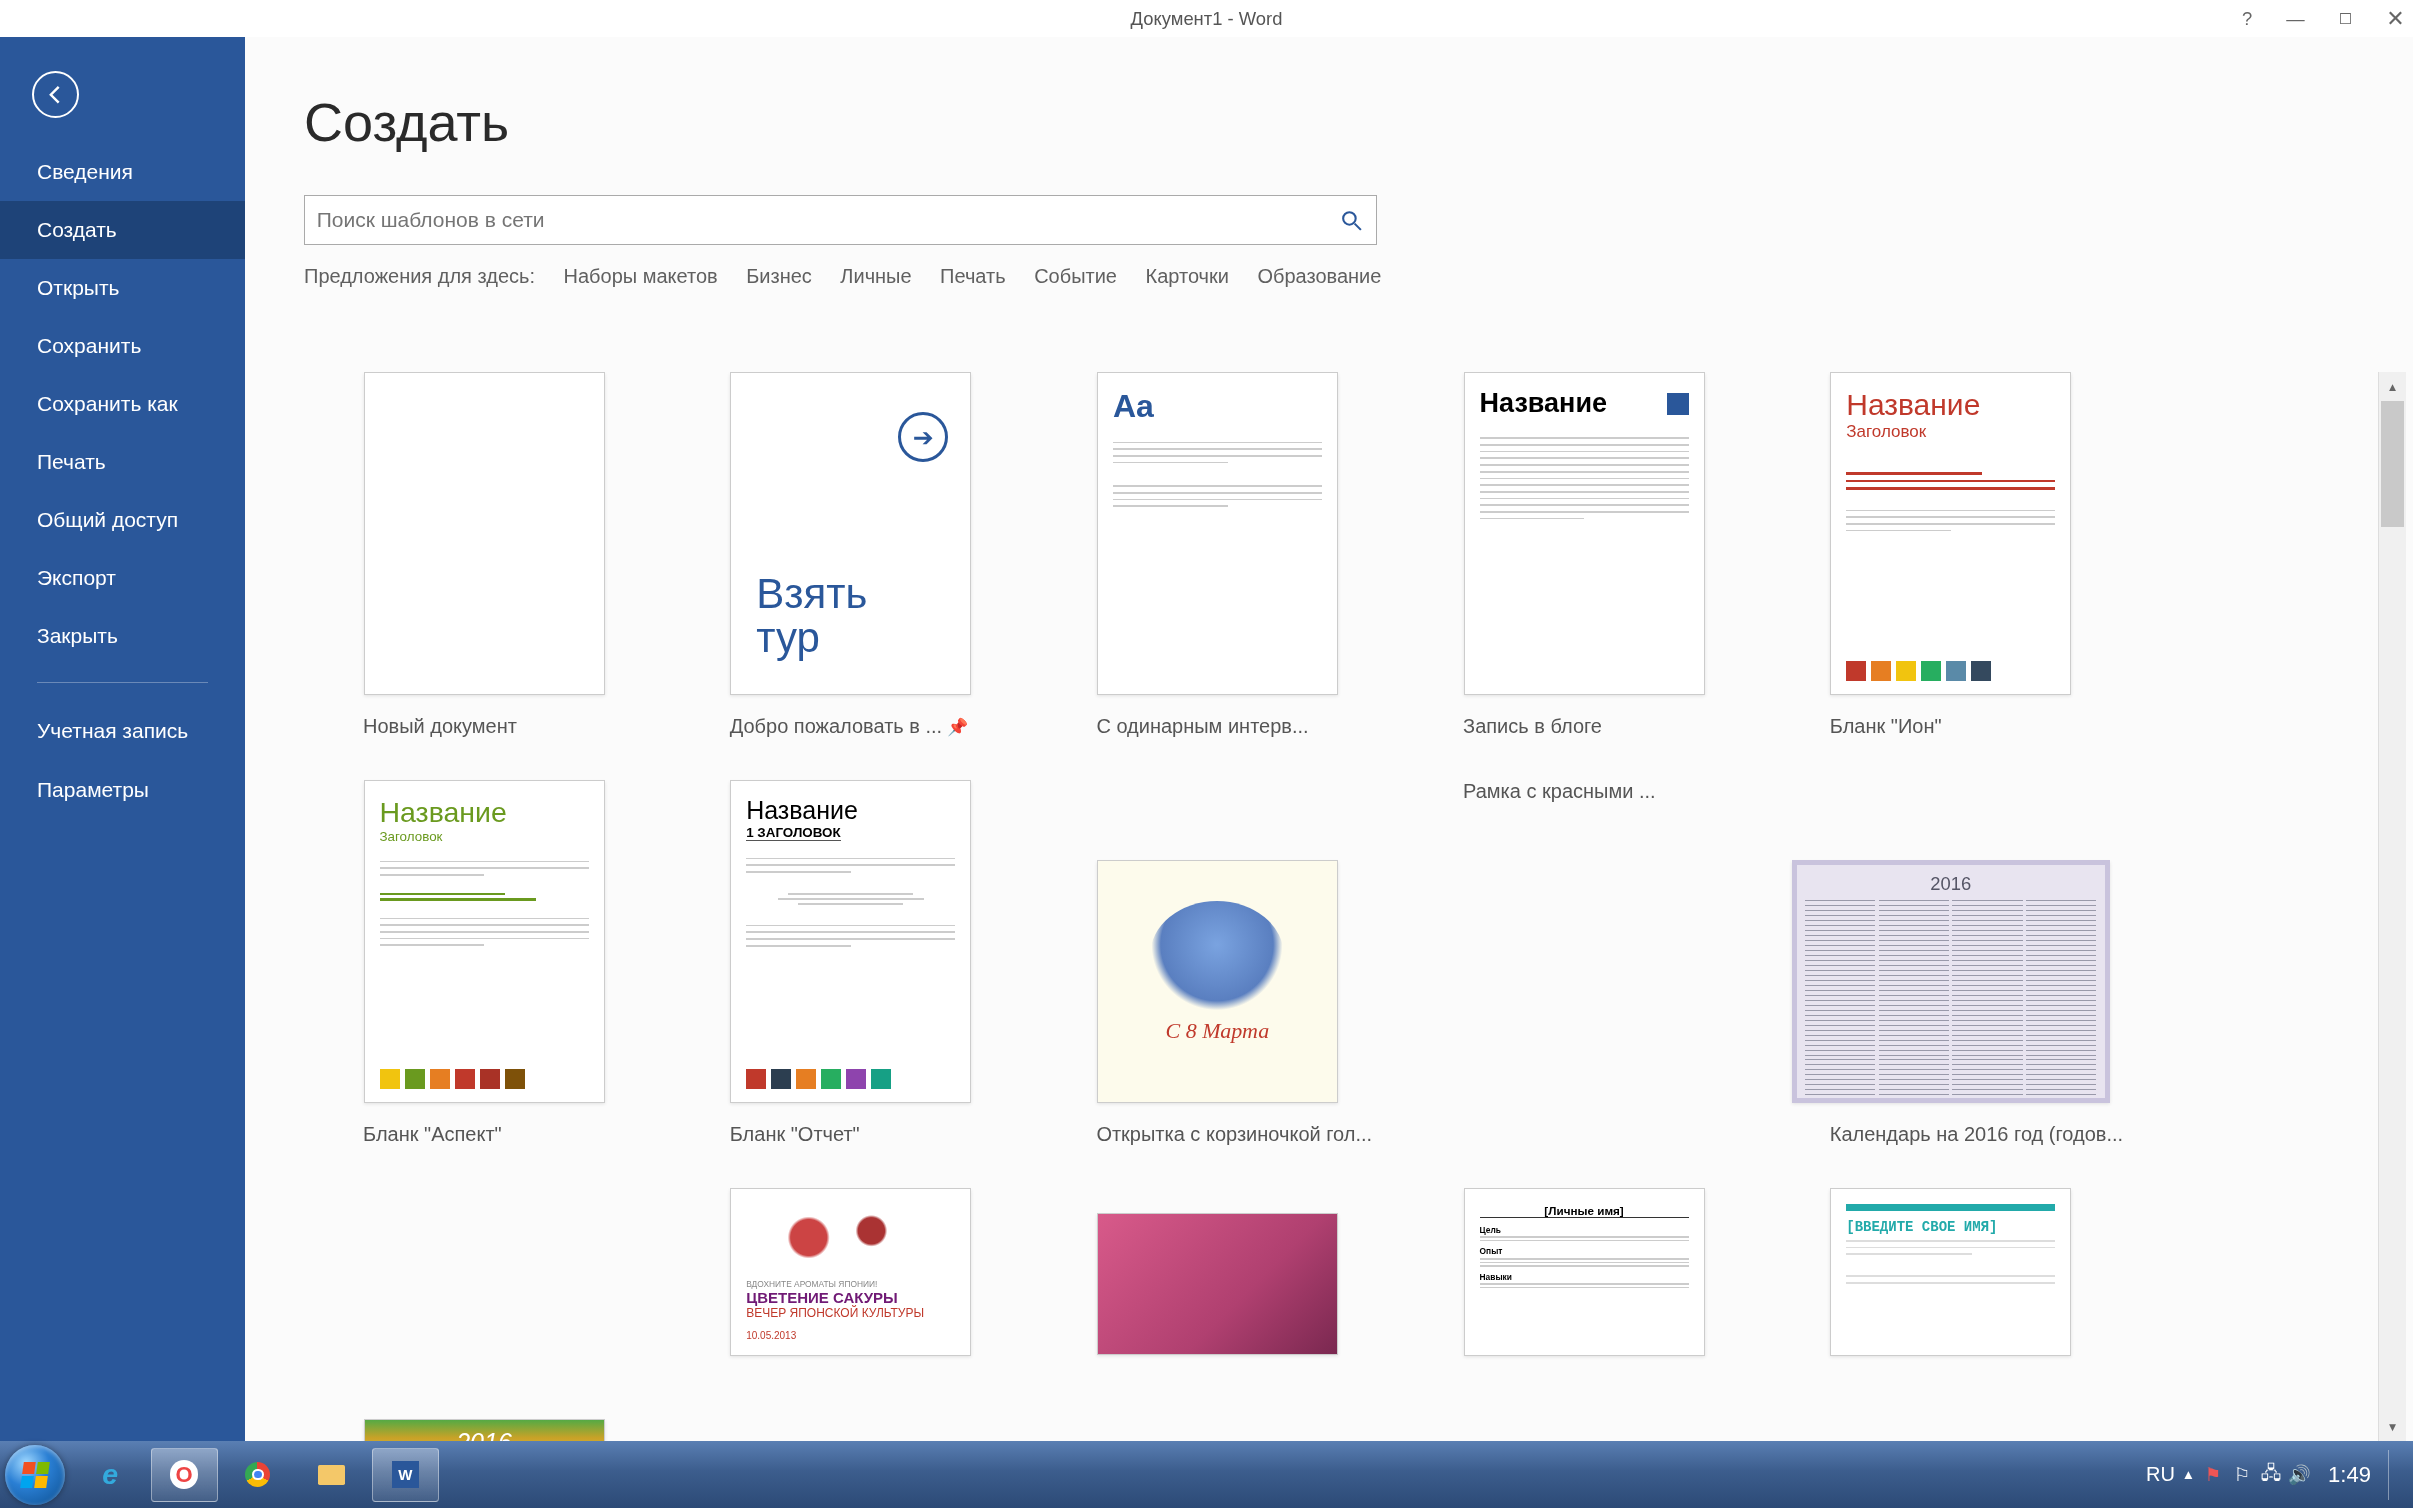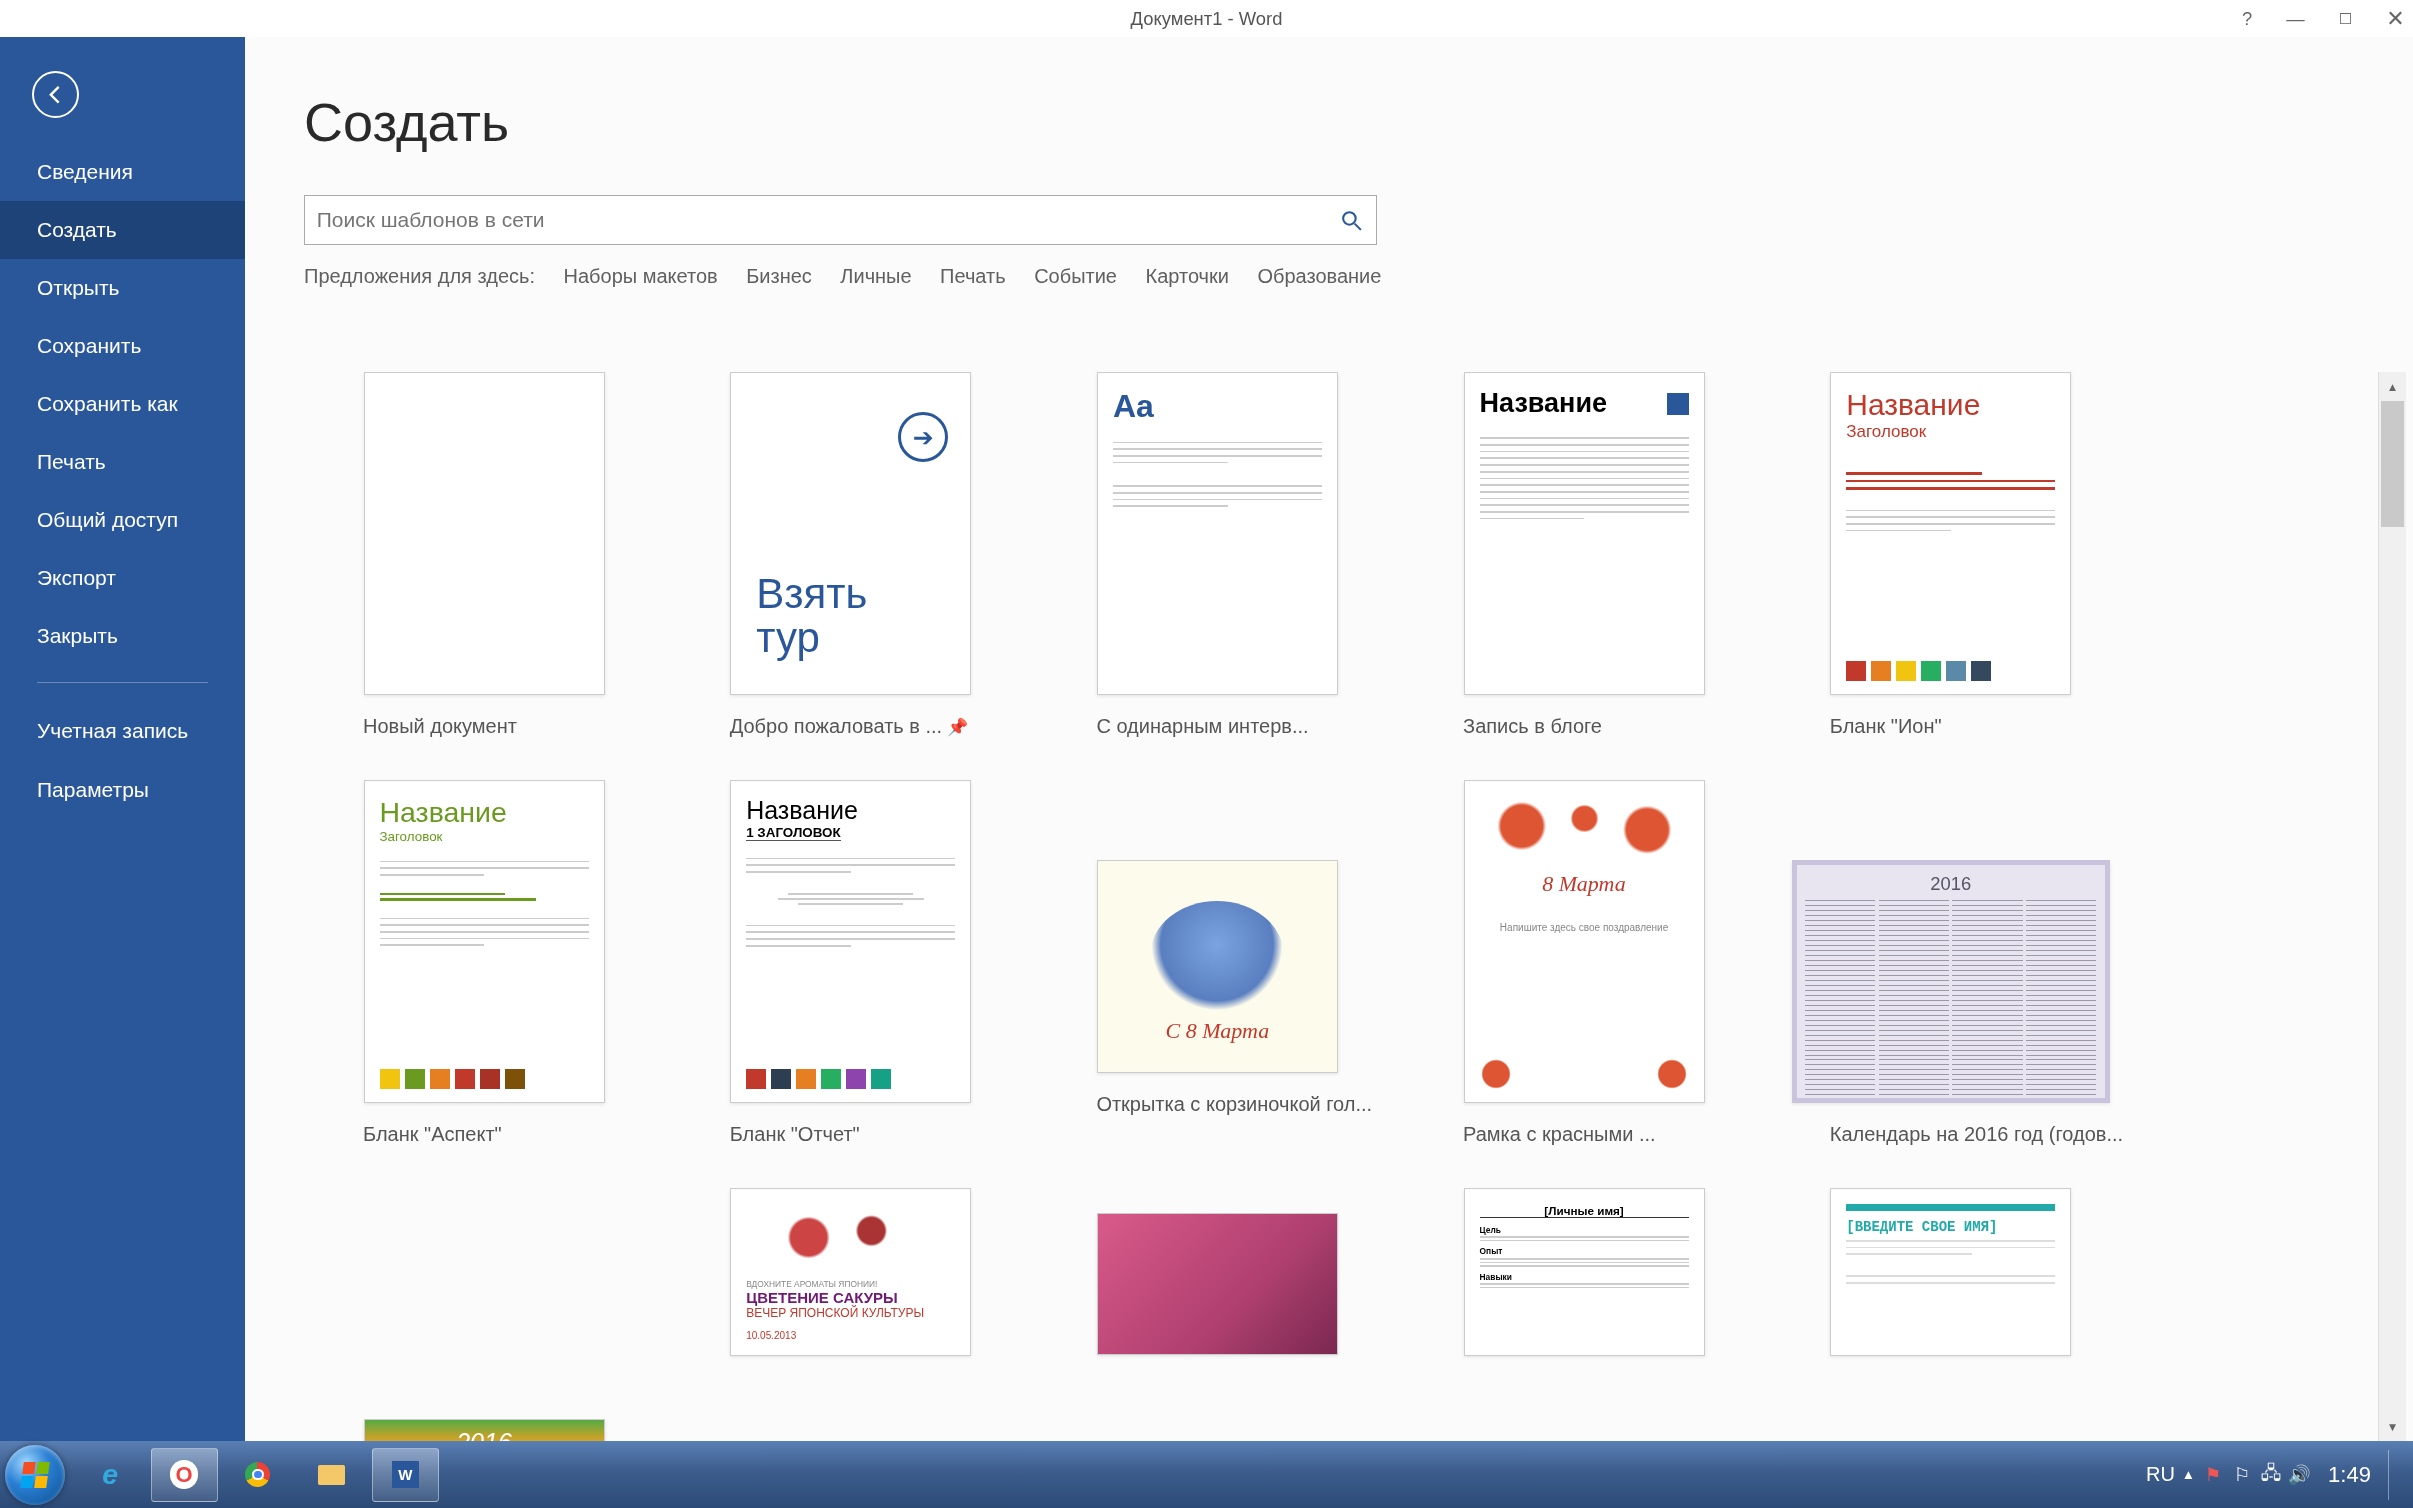--- a/index.html
+++ b/index.html
@@ -489,34 +489,27 @@
                 <span class="sw" style="background:#2c3e50;"></span>
               <span class="sw" style="background:#e67e22;"></span>
                 <span class="sw" style="background:#27ae60;"></span>
               <span class="sw" style="background:#8e44ad;"></span>
                 <span class="sw" style="background:#16a085;"></span>
             </div>
           </div>
           <div class="tpl-label">Бланк "Отчет"</div>
         </div>
         <div class="tpl-cell">
-          <div class="thumb flower-thumb" style="height:213px;margin-top:80px;background:#fdfbec;">
+          <div class="thumb flower-thumb" style="height:243px;margin-top:80px;background:#fdfbec;">
             <div class="basket"></div>
             <div class="greet">С 8 Марта</div>
           </div>
           <div class="tpl-label">Открытка с корзиночкой гол...</div>
         </div>
         <div class="tpl-cell">
-          <div class="thumb roses-thumb">
-            <div class="decor"></div>
-            <div class="script">8 Марта</div>
-            <div class="small-txt">Напишите здесь свое поздравление</div>
-            <div class="bl"></div>
-              <div class="br"></div>
-          </div>
           <div class="tpl-label">Рамка с красными ...</div>
         </div>
         <div class="tpl-cell">
           <div class="thumb cal-thumb" style="height:243px;margin-top:80px;width:318px;">
             <div class="cal-year">2016</div>
             <div class="cal-grid">
                 <div></div>
                 <div></div>
                 <div></div>
                 <div></div>

